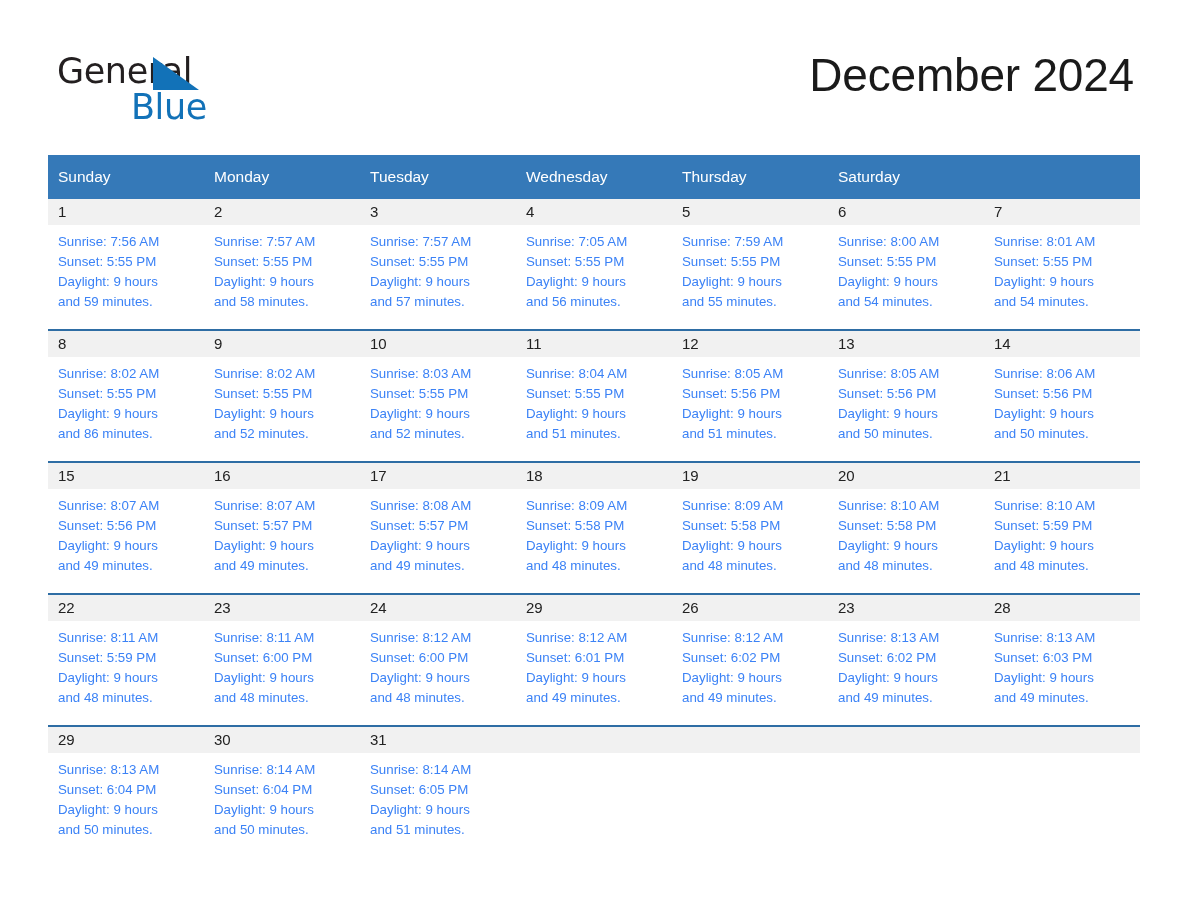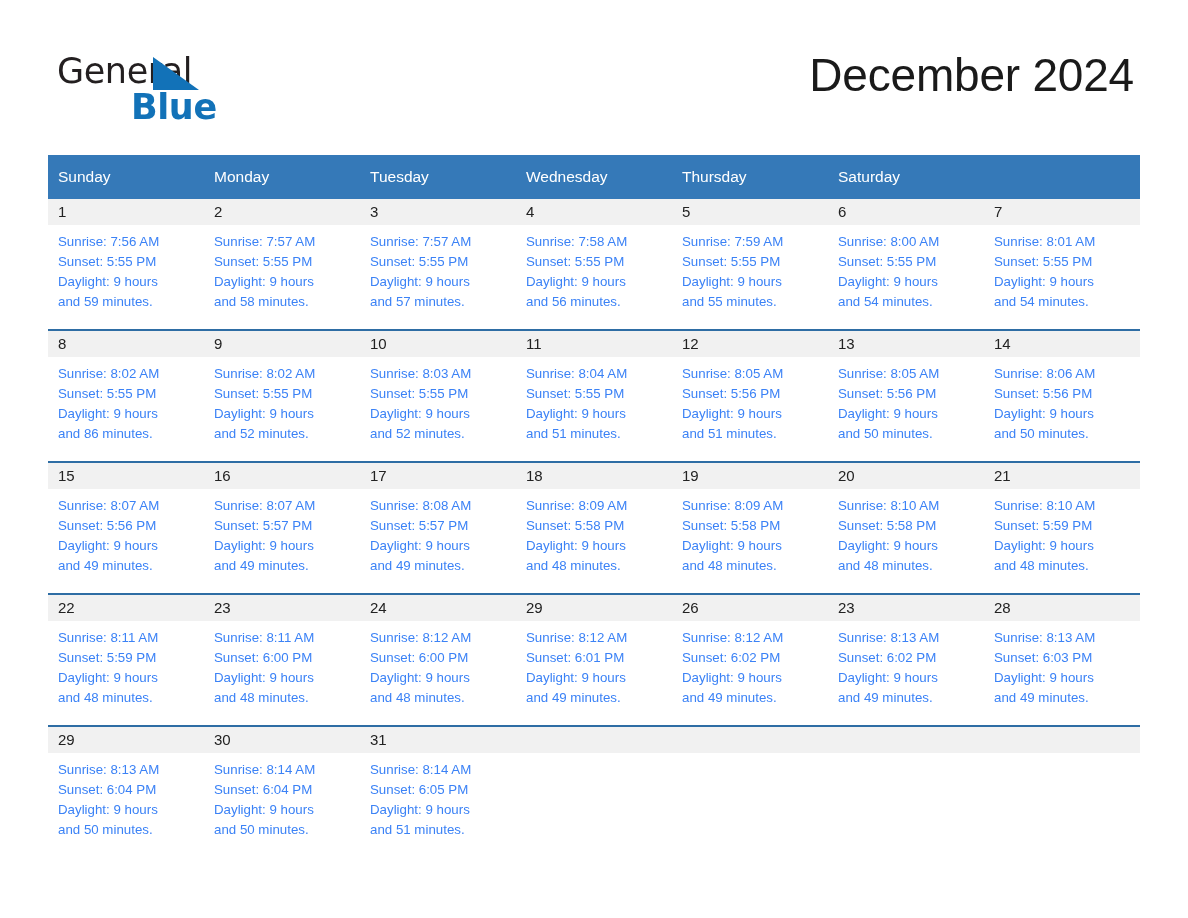--- a/index.html
+++ b/index.html
@@ -18,21 +18,21 @@
   .logo-general {
     position: absolute; left: 0; top: 0;
     font-size: 35px; letter-spacing: -0.4px; color: #231f20;
     font-family: "DejaVu Sans", sans-serif; font-weight: 400;
     line-height: 42px;
   }
   .logo-tri { position: absolute; left: 96px; top: 7px; width: 46px; height: 33px; }
   .logo-blue {
     position: absolute; left: 74px; top: 36px;
     font-size: 35px; letter-spacing: -0.4px; color: #1272b8;
-    font-family: "DejaVu Sans", sans-serif; font-weight: 700;
+    font-family: "DejaVu Sans", sans-serif; font-weight: 400;
     line-height: 42px;
   }
 
   .title-block { position: absolute; right: 6px; top: 48px; text-align: right; margin-left: 45px; }
   .cal-title {
     font-size: 46px; font-weight: 400; color: #1a1a1a;
     line-height: 54px; letter-spacing: -0.2px;
   }
   .cal-subtitle {
     font-size: 26px; font-weight: 400; color: #1a1a1a;
@@ -135,21 +135,21 @@
               <div>Sunset: 5:55 PM</div>
               <div>Daylight: 9 hours</div>
               <div>and 57 minutes.</div>
             </div>
           </div>
           <div class="day">
             <div class="day-num-band">
               <span class="day-num">4</span>
             </div>
             <div class="day-info">
-              <div>Sunrise: 7:58 AM</div>
+              <div>Sunrise: 7:05 AM</div>
               <div>Sunset: 5:55 PM</div>
               <div>Daylight: 9 hours</div>
               <div>and 56 minutes.</div>
             </div>
           </div>
           <div class="day">
             <div class="day-num-band">
               <span class="day-num">5</span>
             </div>
             <div class="day-info">

